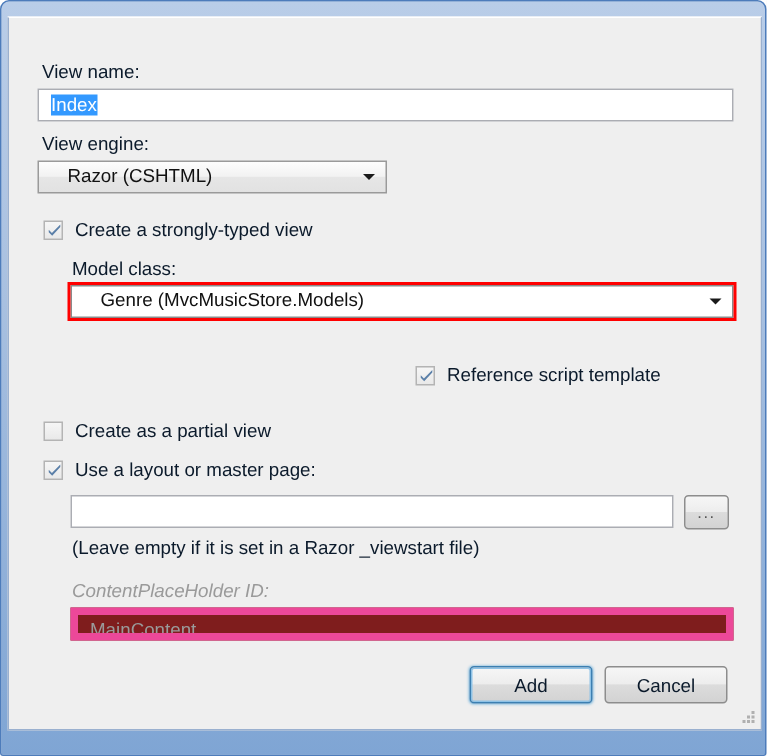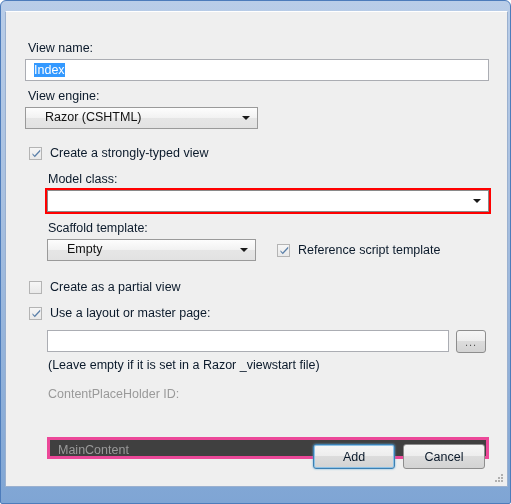--- a/index.html
+++ b/index.html
@@ -106,24 +106,23 @@
     background: #ffffff;
     border: 1px solid #abadb3;
     font-size: 12.5px;
     color: #111111;
     padding: 2px 3px 0 8px;
     line-height: 17px;
     overflow: hidden;
     white-space: nowrap;
   }
   .textbox.disabled {
-    background: #404040;
-    border: 3px solid #ec4899;
+    background: #7f1d1d;
+    border: 5px solid #ec4899;
     color: #9a9a9a;
-    margin-top: 32px;
   }
   .sel {
     background: #3399ff;
     color: #ffffff;
   }
 
   
   .combo {
     position: absolute;
     box-sizing: border-box;
@@ -254,29 +253,25 @@
         <span class="box">
           <svg class="tick" viewBox="0 0 9 9">
             <path d="M0.5 4.2 L2.6 6.4 L8.2 0.6 L8.2 2.4 L2.8 8.2 L0.5 5.8 Z" fill="#5a7fa8"></path>
           </svg>
         </span>
         <span class="txt">Create a strongly-typed view</span>
       </div>
 
       <div class="lbl" style="left:42px; top:160px;">Model class:</div>
       <div class="combo white" style="left:41px; top:178px; width:442px; height:22px;">
+        <span>Genre (MvcMusicStore.Models)</span>
         <span class="arrow"></span>
       </div>
       <div class="redbox" style="left:39px; top:176px; width:446px; height:26px;"></div>
 
-      <div class="lbl" style="left:42px; top:209px;">Scaffold template:</div>
-      <div class="combo" style="left:41px; top:227px; width:209px; height:22px;">
-        <span>Empty</span>
-        <span class="arrow"></span>
-      </div>
 
       <div class="cb" style="left:271px; top:231px;">
         <span class="box">
           <svg class="tick" viewBox="0 0 9 9">
             <path d="M0.5 4.2 L2.6 6.4 L8.2 0.6 L8.2 2.4 L2.8 8.2 L0.5 5.8 Z" fill="#5a7fa8"></path>
           </svg>
         </span>
         <span class="txt">Reference script template</span>
       </div>
 
@@ -296,21 +291,21 @@
 
       <div class="textbox" style="left:41px; top:318px; width:402px; height:22px;">
         <span></span>
       </div>
       <div class="btn" style="left:450px; top:318px; width:30px; height:23px;">
         <span class="btxt dots">...</span>
       </div>
 
       <div class="lbl" style="left:42px; top:346px;">(Leave empty if it is set in a Razor _viewstart file)</div>
 
-      <div class="lbl disabled" style="left:42px; top:375px;">ContentPlaceHolder ID:</div>
+      <div class="lbl disabled" style="left:42px; top:375px;font-style:italic;">ContentPlaceHolder ID:</div>
       <div class="textbox disabled" style="left:41px; top:393px; width:442px; height:22px;">
         <span>MainContent</span>
       </div>
 
       <div class="btn" style="left:397px; top:432px; width:82px; height:25px;">
         <span class="btxt">Cancel</span>
       </div>
       <div class="btn focus" style="left:307px; top:432px; width:82px; height:25px;">
         <span class="btxt">Add</span>
       </div>

